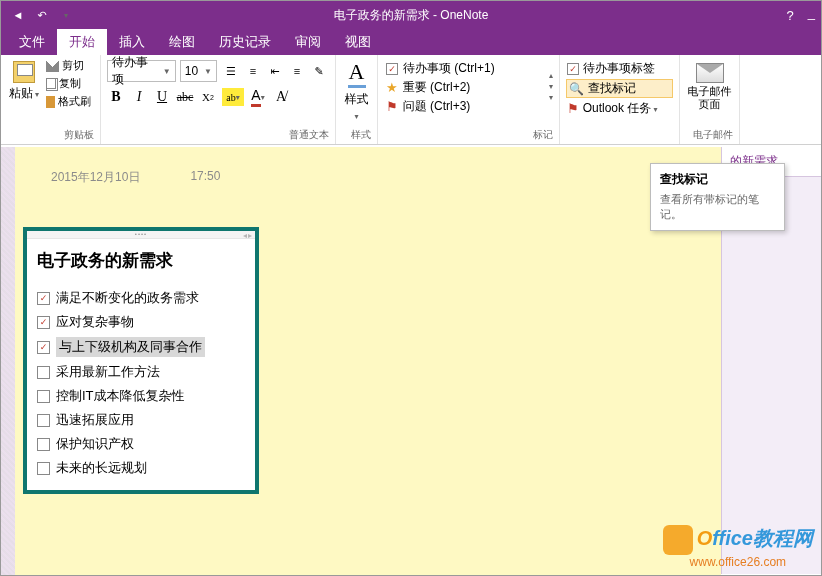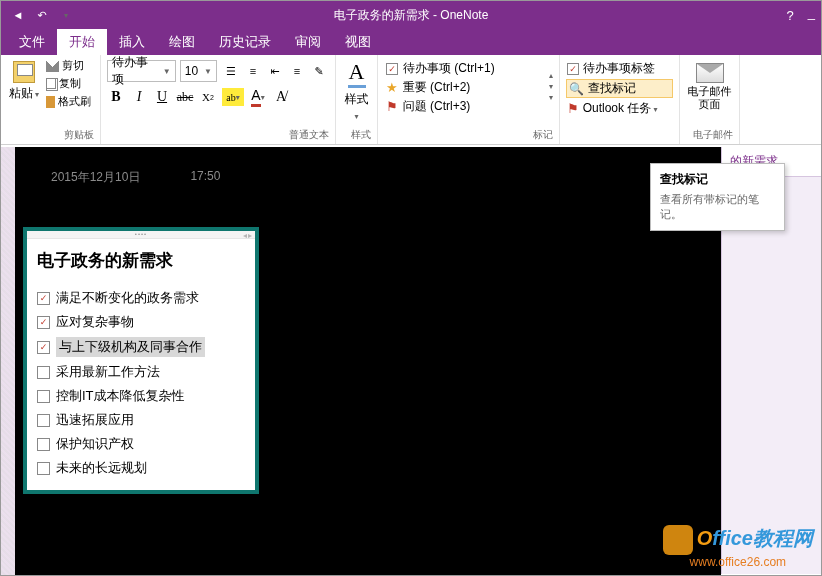--- a/index.html
+++ b/index.html
@@ -48,21 +48,21 @@
 .find-group { width:120px; }
 .find-list { display:flex; flex-direction:column; gap:1px; margin-top:2px; font-size:12px;}
 .find-list div { display:flex; align-items:center; gap:4px; padding:1px; }
 .find-item.highlight { border:1px solid #f5c869; background:#fdeec9; padding:0 2px; }
 .email-group { width:60px; text-align:center; }
 .email-icon { width:28px; height:20px; margin:6px auto 2px; border:1px solid #888; background:linear-gradient(#fff,#ddd); position:relative;}
 .email-icon:before { content:""; position:absolute; left:0; top:0; border-left:13px solid transparent; border-right:13px solid transparent; border-top:9px solid #aaa; }
 .tooltip { position:absolute; left:649px; top:162px; width:135px; background:#fff; border:1px solid #bcbcbc; box-shadow:2px 2px 5px rgba(0,0,0,.2); padding:7px 9px; font-size:12px; z-index:10; }
 .tooltip .tt-title { font-weight:bold; margin-bottom:4px; }
 .tooltip .tt-body { color:#666; font-size:11px; line-height:1.4; }
-.page-area { position:absolute; top:146px; left:14px; right:100px; bottom:0; background:#000000; }
+.page-area { position:absolute; top:146px; left:14px; right:100px; bottom:0; background:#fef9c3; }
 .page-meta { display:flex; gap:50px; color:#8b8b8b; font-size:12px; padding:22px 0 0 36px; }
 .note { position:absolute; top:80px; left:8px; width:236px; border:4px solid #0f766e; background:#fff; }
 .note-handle { height:8px; background:#f4f4f4; border-bottom:1px solid #e6e6e6; text-align:center; font-size:6px; color:#999; letter-spacing:1px; position:relative;}
 .note-handle:after { content:"◂▸"; position:absolute; right:2px; font-size:8px; color:#b6b6b6; }
 .note-title { font-size:17px; font-weight:bold; padding:10px 10px 14px; }
 .checklist { padding:0 10px 10px; }
 .check-item { display:flex; align-items:center; gap:6px; padding:3px 0; font-size:13px; }
 .check-item .cbx { width:13px; height:13px; }
 .ci-sel { background:#d8d8d8; padding:1px 3px; }
 .right-pane { position:absolute; right:0; top:146px; width:100px; bottom:1px; background:#f3edf7; border-left:1px solid #d6c5df; }

